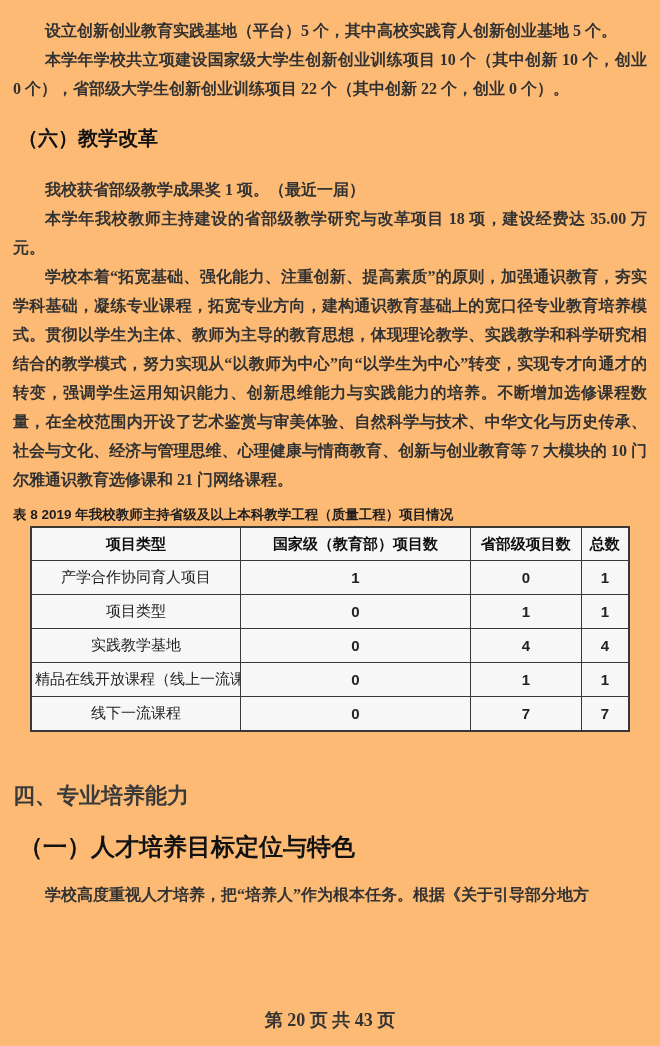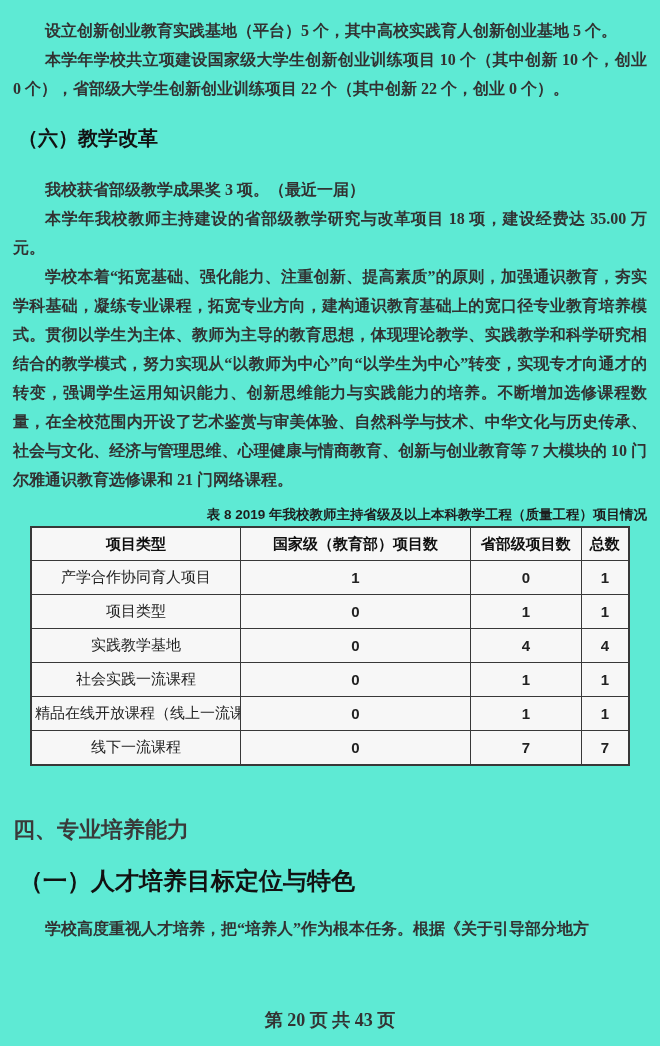--- a/index.html
+++ b/index.html
@@ -1,20 +1,20 @@
 <!DOCTYPE html>
 <html><head>
 <meta charset="utf-8">
 <style>
   html, body { margin:0; padding:0; background:#e9e9e9; }
   .page {
     position: relative;
     width: 660px;
     height: 1046px;
-    background: #5eead4;
+    background: #fdba74;
     box-sizing: border-box;
     padding: 16px 13px 0 13px;
     overflow: hidden;
     font-family: "Liberation Serif", "DejaVu Serif", serif;
     color: #303030;
   }
   .bp {
     margin: 0;
     font-size: 16px;
     line-height: 29px;
@@ -26,21 +26,21 @@
   .h-section {
     margin: 22px 0 24px 5px;
     font-family: "Liberation Sans", "DejaVu Sans", sans-serif;
     font-size: 20px;
     line-height: 26px;
     font-weight: bold;
     color: #121212;
   }
   .t-caption {
     margin: 12px 0 2px 0;
-    text-align: right;
+    text-align: left;
     font-family: "Liberation Sans", "DejaVu Sans", sans-serif;
     font-size: 13.5px;
     font-weight: bold;
     color: #1e1e1e;
   }
   table.qtable {
     width: 600px;
     margin: 0 auto;
     border-collapse: collapse;
     border: 2px solid #383838;
@@ -100,21 +100,21 @@
 </head>
 <body>
 
 <div class="page">
 
   <p class="bp">设立创新创业教育实践基地（平台）5 个，其中高校实践育人创新创业基地 5 个。</p>
   <p class="bp">本学年学校共立项建设国家级大学生创新创业训练项目 10 个（其中创新 10 个，创业 0 个），省部级大学生创新创业训练项目 22 个（其中创新 22 个，创业 0 个）。</p>
 
   <h2 class="h-section">（六）教学改革</h2>
 
-  <p class="bp">我校获省部级教学成果奖 3 项。（最近一届）</p>
+  <p class="bp">我校获省部级教学成果奖 1 项。（最近一届）</p>
   <p class="bp">本学年我校教师主持建设的省部级教学研究与改革项目 18 项，建设经费达 35.00 万元。</p>
   <p class="bp">学校本着“拓宽基础、强化能力、注重创新、提高素质”的原则，加强通识教育，夯实学科基础，凝练专业课程，拓宽专业方向，建构通识教育基础上的宽口径专业教育培养模式。贯彻以学生为主体、教师为主导的教育思想，体现理论教学、实践教学和科学研究相结合的教学模式，努力实现从“以教师为中心”向“以学生为中心”转变，实现专才向通才的转变，强调学生运用知识能力、创新思维能力与实践能力的培养。不断增加选修课程数量，在全校范围内开设了艺术鉴赏与审美体验、自然科学与技术、中华文化与历史传承、社会与文化、经济与管理思维、心理健康与情商教育、创新与创业教育等 7 大模块的 10 门尔雅通识教育选修课和 21 门网络课程。</p>
 
   <div class="t-caption">表 8 2019 年我校教师主持省级及以上本科教学工程（质量工程）项目情况</div>
 
   <table class="qtable">
     <colgroup>
       <col style="width:35%">
       <col style="width:38.5%">
       <col style="width:18.5%">
@@ -141,26 +141,20 @@
         <td class="num">1</td>
         <td class="num">1</td>
       </tr>
       <tr>
         <td>实践教学基地</td>
         <td class="num">0</td>
         <td class="num">4</td>
         <td class="num">4</td>
       </tr>
       <tr>
-        <td>社会实践一流课程</td>
-        <td class="num">0</td>
-        <td class="num">1</td>
-        <td class="num">1</td>
-      </tr>
-      <tr>
         <td>精品在线开放课程（线上一流课程）</td>
         <td class="num">0</td>
         <td class="num">1</td>
         <td class="num">1</td>
       </tr>
       <tr>
         <td>线下一流课程</td>
         <td class="num">0</td>
         <td class="num">7</td>
         <td class="num">7</td>

